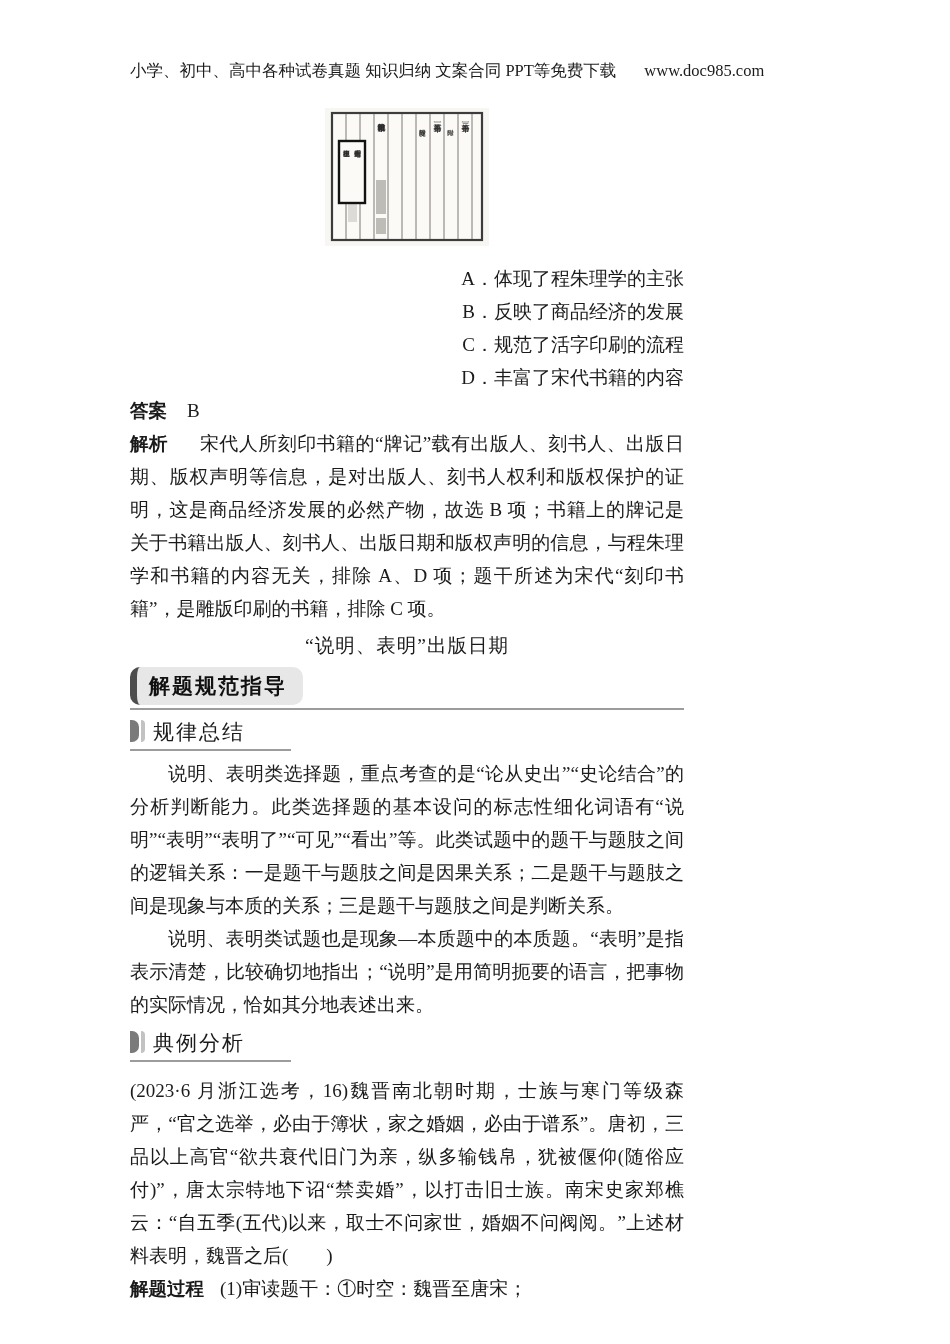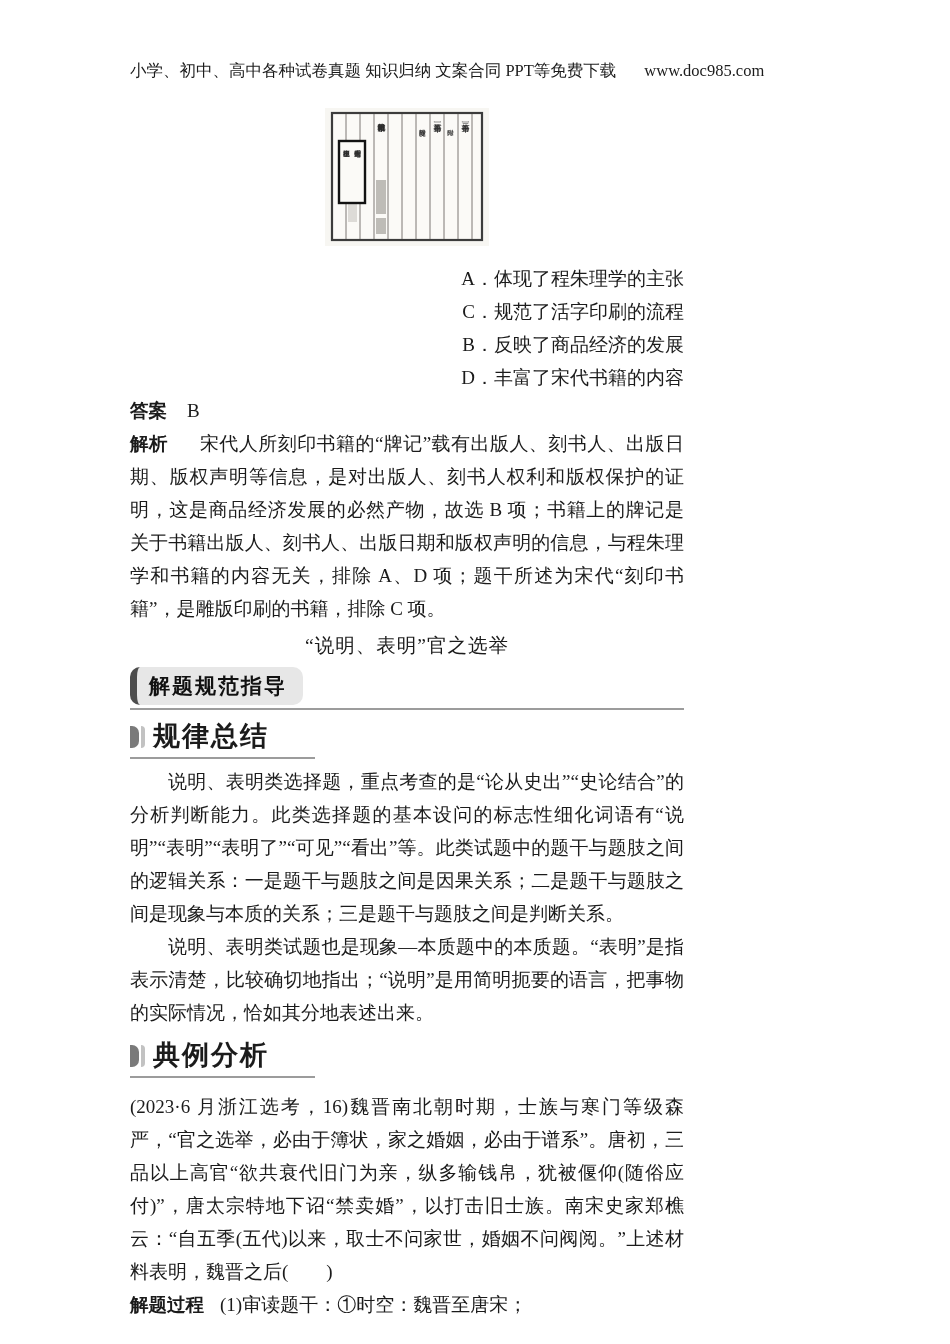--- a/index.html
+++ b/index.html
@@ -89,22 +89,22 @@
   .sub-icon .b1 {
     display: inline-block; width: 9px; height: 22px;
     background: #7a7a7a; border-top-right-radius: 7px; border-bottom-right-radius: 7px;
   }
   .sub-icon .b2 {
     display: inline-block; width: 4px; height: 22px; margin-left: 2px;
     background: #c2c2c2; border-top-right-radius: 4px; border-bottom-right-radius: 4px;
   }
   .sub-text {
     font-family: "Liberation Sans", "DejaVu Sans", sans-serif;
-    font-weight: 700;
-    font-size: 27px;
+    font-weight: 400;
+    font-size: 21px;
     letter-spacing: 2px;
   }
 
   .para {
     font-size: 19px;
     line-height: 33px;
     text-align: justify;
     text-indent: 2em;
   }
   .stem {
@@ -164,33 +164,33 @@
       </g>
 
       <rect x="14" y="33" width="26" height="62" fill="#fbfaf7" stroke="#121212" stroke-width="2.4"></rect>
       <text class="vtext" x="33" y="37" font-size="6.6">眉山程舍人宅刊行</text>
       <text class="vtext" x="22" y="37" font-size="6.6">已申上司不許覆板</text>
     </svg>
   </div>
 
   <div class="body-text">
     <div class="option-line"><span class="option-key">A．</span><span>体现了程朱理学的主张</span></div>
+    <div class="option-line"><span class="option-key">B．</span><span>反映了商品经济的发展</span></div>
     <div class="option-line"><span class="option-key">C．</span><span>规范了活字印刷的流程</span></div>
-    <div class="option-line"><span class="option-key">B．</span><span>反映了商品经济的发展</span></div>
     <div class="option-line"><span class="option-key">D．</span><span>丰富了宋代书籍的内容</span></div>
   </div>
 
   <div class="answer-line">
     <b>答案</b><span class="answer-val">B</span>
   </div>
   <p class="analysis">
     <b>解析</b><span>宋代人所刻印书籍的“牌记”载有出版人、刻书人、出版日期、版权声明等信息，是对出版人、刻书人权利和版权保护的证明，这是商品经济发展的必然产物，故选 B 项；书籍上的牌记是关于书籍出版人、刻书人、出版日期和版权声明的信息，与程朱理学和书籍的内容无关，排除 A、D 项；题干所述为宋代“刻印书籍”，是雕版印刷的书籍，排除 C 项。</span>
   </p>
 
-  <div class="section-title">“说明、表明”官之选举</div>
+  <div class="section-title">“说明、表明”出版日期</div>
 
   <div class="badge-row">
     <span class="badge">解题规范指导</span>
   </div>
   <hr class="rule-line">
 
   <div class="subheader">
     <span class="sub-inner">
       <span class="sub-icon"><span class="b1"></span><span class="b2"></span></span><span class="sub-text">规律总结</span>
     </span>

